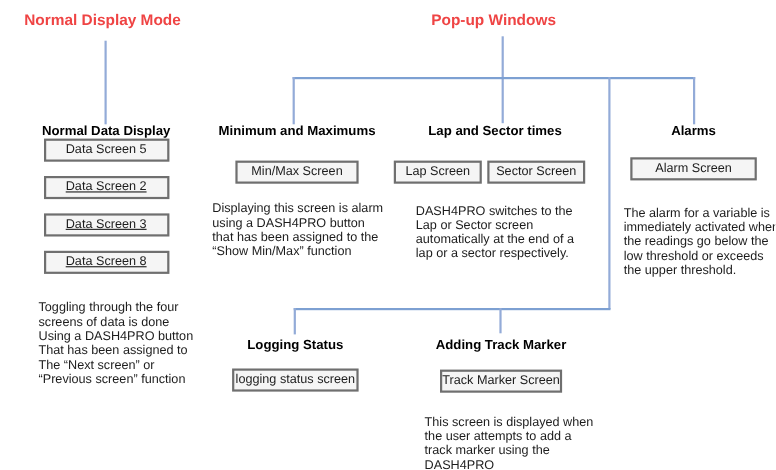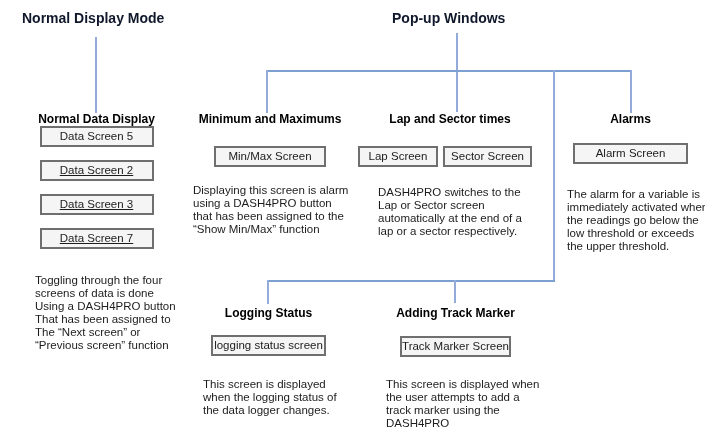--- a/index.html
+++ b/index.html
@@ -1,20 +1,20 @@
 <!DOCTYPE html>
 <html><head>
 <meta charset="utf-8">
 <style>
   html,body{margin:0;padding:0;background:#ffffff;}
   #canvas{
     position:relative;width:705px;height:427px;background:#ffffff;
     font-family:"Liberation Sans",sans-serif;color:#1a1a1a;overflow:hidden;
   }
-  .title{position:absolute;font-size:14px;font-weight:bold;color:#0f172a;white-space:nowrap;}
+  .title{position:absolute;font-size:14px;font-weight:bold;color:#ef4444;white-space:nowrap;}
   .line{position:absolute;background:#8aa7d6;}
   .line.h{height:2px;background:#7da0d2;}
   .line.v{width:2px;background:#93abd8;}
   .sec{position:absolute;}
   .sec-heading{font-size:12px;font-weight:bold;color:#000;text-align:center;white-space:nowrap;}
   .node{
     box-sizing:border-box;height:21px;border:2px solid #6f6f6f;background:#f5f5f5;
     font-size:11.5px;line-height:17px;text-align:center;color:#1c1c1c;white-space:nowrap;
   }
   .stack .node{margin:0 auto;}
@@ -68,21 +68,21 @@
   <div class="line v" style="left:553px;top:70px;height:211px;"></div>
   <div class="line h" style="left:267px;top:280px;width:288px;"></div>
   <div class="line v" style="left:267px;top:280px;height:24px;"></div>
   <div class="line v" style="left:454px;top:280px;height:23px;"></div>
 
   <div class="sec stack" id="sec-normal">
     <div class="sec-heading">Normal Data Display</div>
     <div class="node">Data Screen 5</div>
     <div class="node">Data Screen 2</div>
     <div class="node">Data Screen 3</div>
-    <div class="node">Data Screen 7</div>
+    <div class="node">Data Screen 8</div>
     <p class="desc">Toggling through the four
 screens of data is done
 Using a DASH4PRO button
 That has been assigned to
 The “Next screen” or
 “Previous screen” function</p>
   </div>
 
   <div class="sec" id="sec-minmax">
     <div class="sec-heading">Minimum and Maximums</div>
@@ -111,23 +111,20 @@
     <p class="desc">The alarm for a variable is
 immediately activated when
 the readings go below the
 low threshold or exceeds
 the upper threshold.</p>
   </div>
 
   <div class="sec" id="sec-logging">
     <div class="sec-heading">Logging Status</div>
     <div class="node">logging status screen</div>
-    <p class="desc">This screen is displayed
-when the logging status of
-the data logger changes.</p>
   </div>
 
   <div class="sec" id="sec-track">
     <div class="sec-heading">Adding Track Marker</div>
     <div class="node">Track Marker Screen</div>
     <p class="desc">This screen is displayed when
 the user attempts to add a
 track marker using the
 DASH4PRO</p>
   </div>

